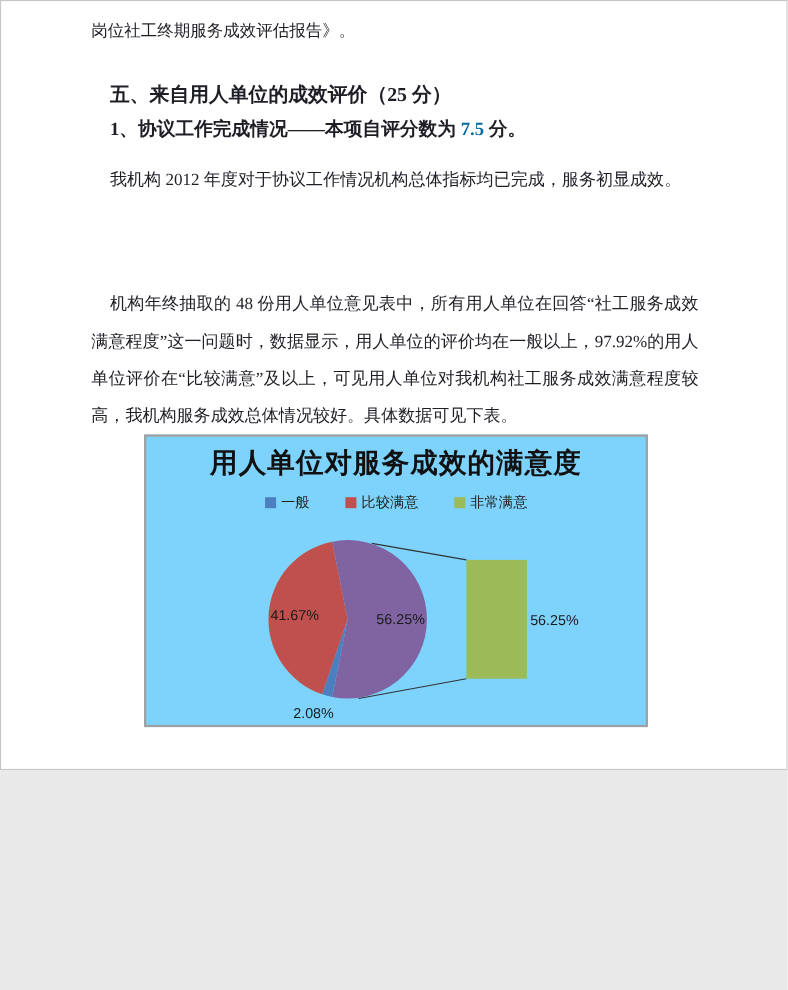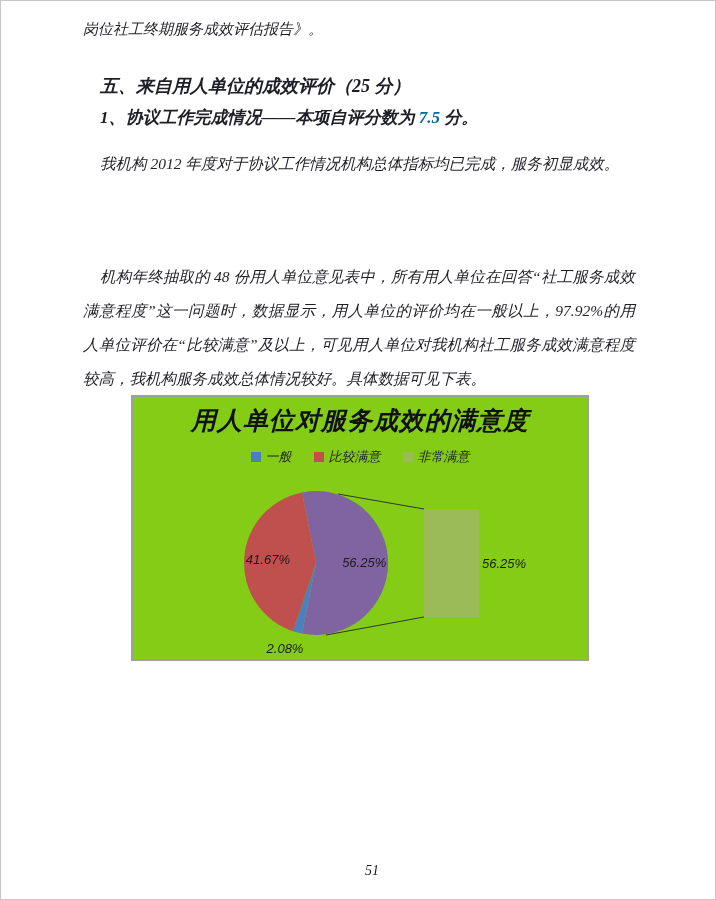--- a/index.html
+++ b/index.html
@@ -1,41 +1,41 @@
 <!DOCTYPE html>
 <html><head>
 <meta charset="utf-8">
 <style>
   html,body{margin:0;padding:0;background:#e9e9e9;}
   .page{
-    position:relative;width:716px;height:900px;background:#ffffff;
+    position:relative;width:716px;height:700px;background:#ffffff;
     font-family:"Liberation Serif", serif;color:#1e1e26;
-    border:1px solid #c6c6c6;box-sizing:border-box;overflow:hidden;font-style:italic;
+    border:1px solid #c6c6c6;box-sizing:border-box;overflow:hidden;
   }
   .block{position:absolute;left:82px;width:552px;}
   .body-text{font-size:15.5px;line-height:34px;text-align:justify;}
   .indent{text-indent:17px;}
   .heading{font-weight:bold;font-size:17px;line-height:22px;text-indent:17px;}
   .heading.multiline{line-height:34px;text-align:justify;}
   .section-heading{font-weight:bold;font-size:18px;line-height:22px;text-indent:17px;}
   .intro{font-size:15px;line-height:18px;}
   .pre{white-space:pre-wrap;}
   .score{color:#0369a1;}
   .page-number{position:absolute;left:0;right:0;top:862px;text-align:center;font-size:14px;padding-left:28px;}
 
   .chart-box{
     position:absolute;left:130px;top:394px;width:458px;height:266px;
-    border:2px solid #a0a0a0;box-sizing:border-box;background:#84cc16;
+    border:2px solid #a0a0a0;box-sizing:border-box;background:#7dd3fc;
   }
   .chart-title{
     position:absolute;top:7px;left:0;right:0;text-align:center;
     font-size:25px;font-weight:bold;letter-spacing:1px;color:#111;
   }
   .chart-legend{
-    position:absolute;top:51px;left:0;right:0;display:flex;justify-content:center;gap:22px;
+    position:absolute;top:51px;left:0;right:0;display:flex;justify-content:center;gap:32px;
     font-family:"Liberation Sans", sans-serif;font-size:13px;color:#222;
   }
   .legend-item{display:flex;align-items:center;gap:5px;}
   .legend-swatch{width:10px;height:10px;display:inline-block;}
   .chart-canvas{position:absolute;left:0;top:0;}
   .pie-label{font-family:"Liberation Sans", sans-serif;font-size:13px;fill:#1a1a1a;}
 </style>
 </head>
 <body>
 

